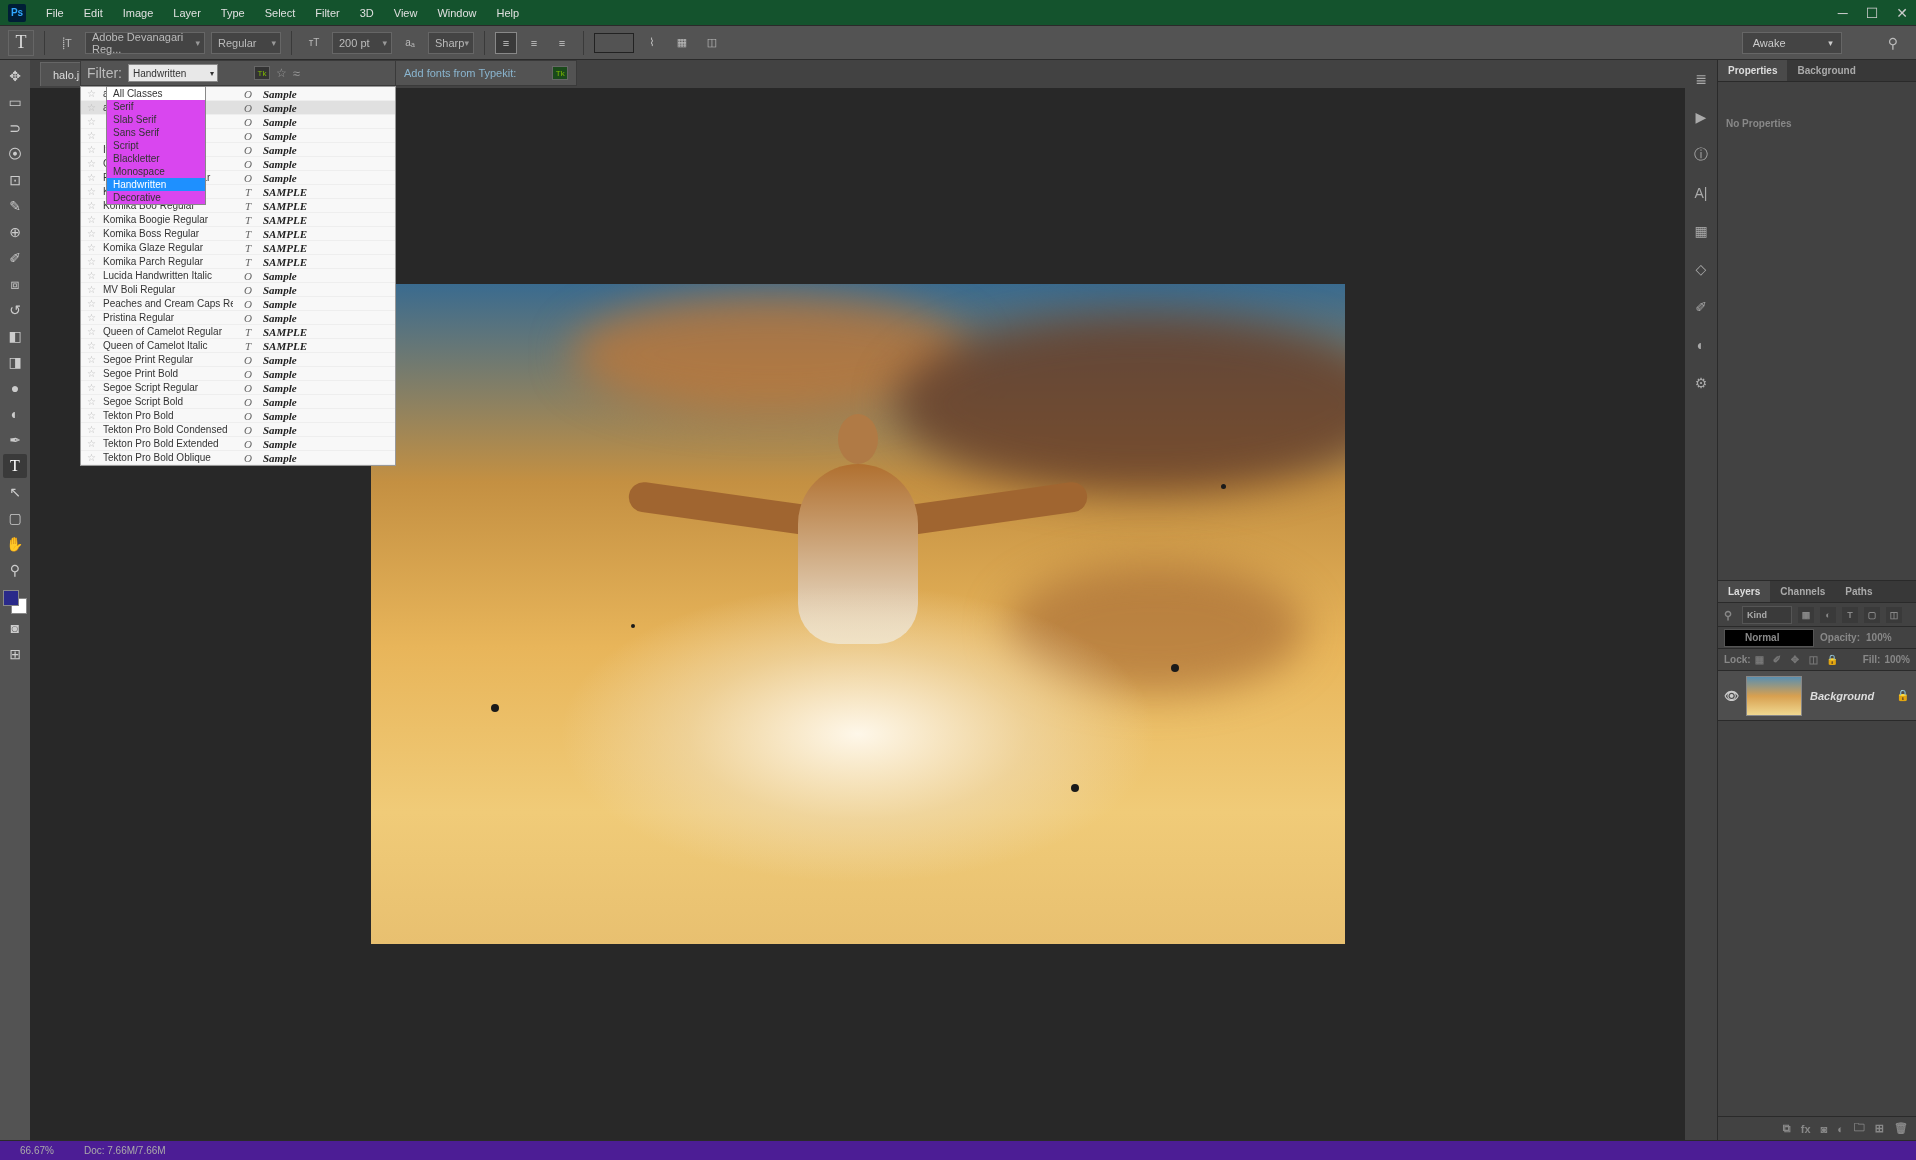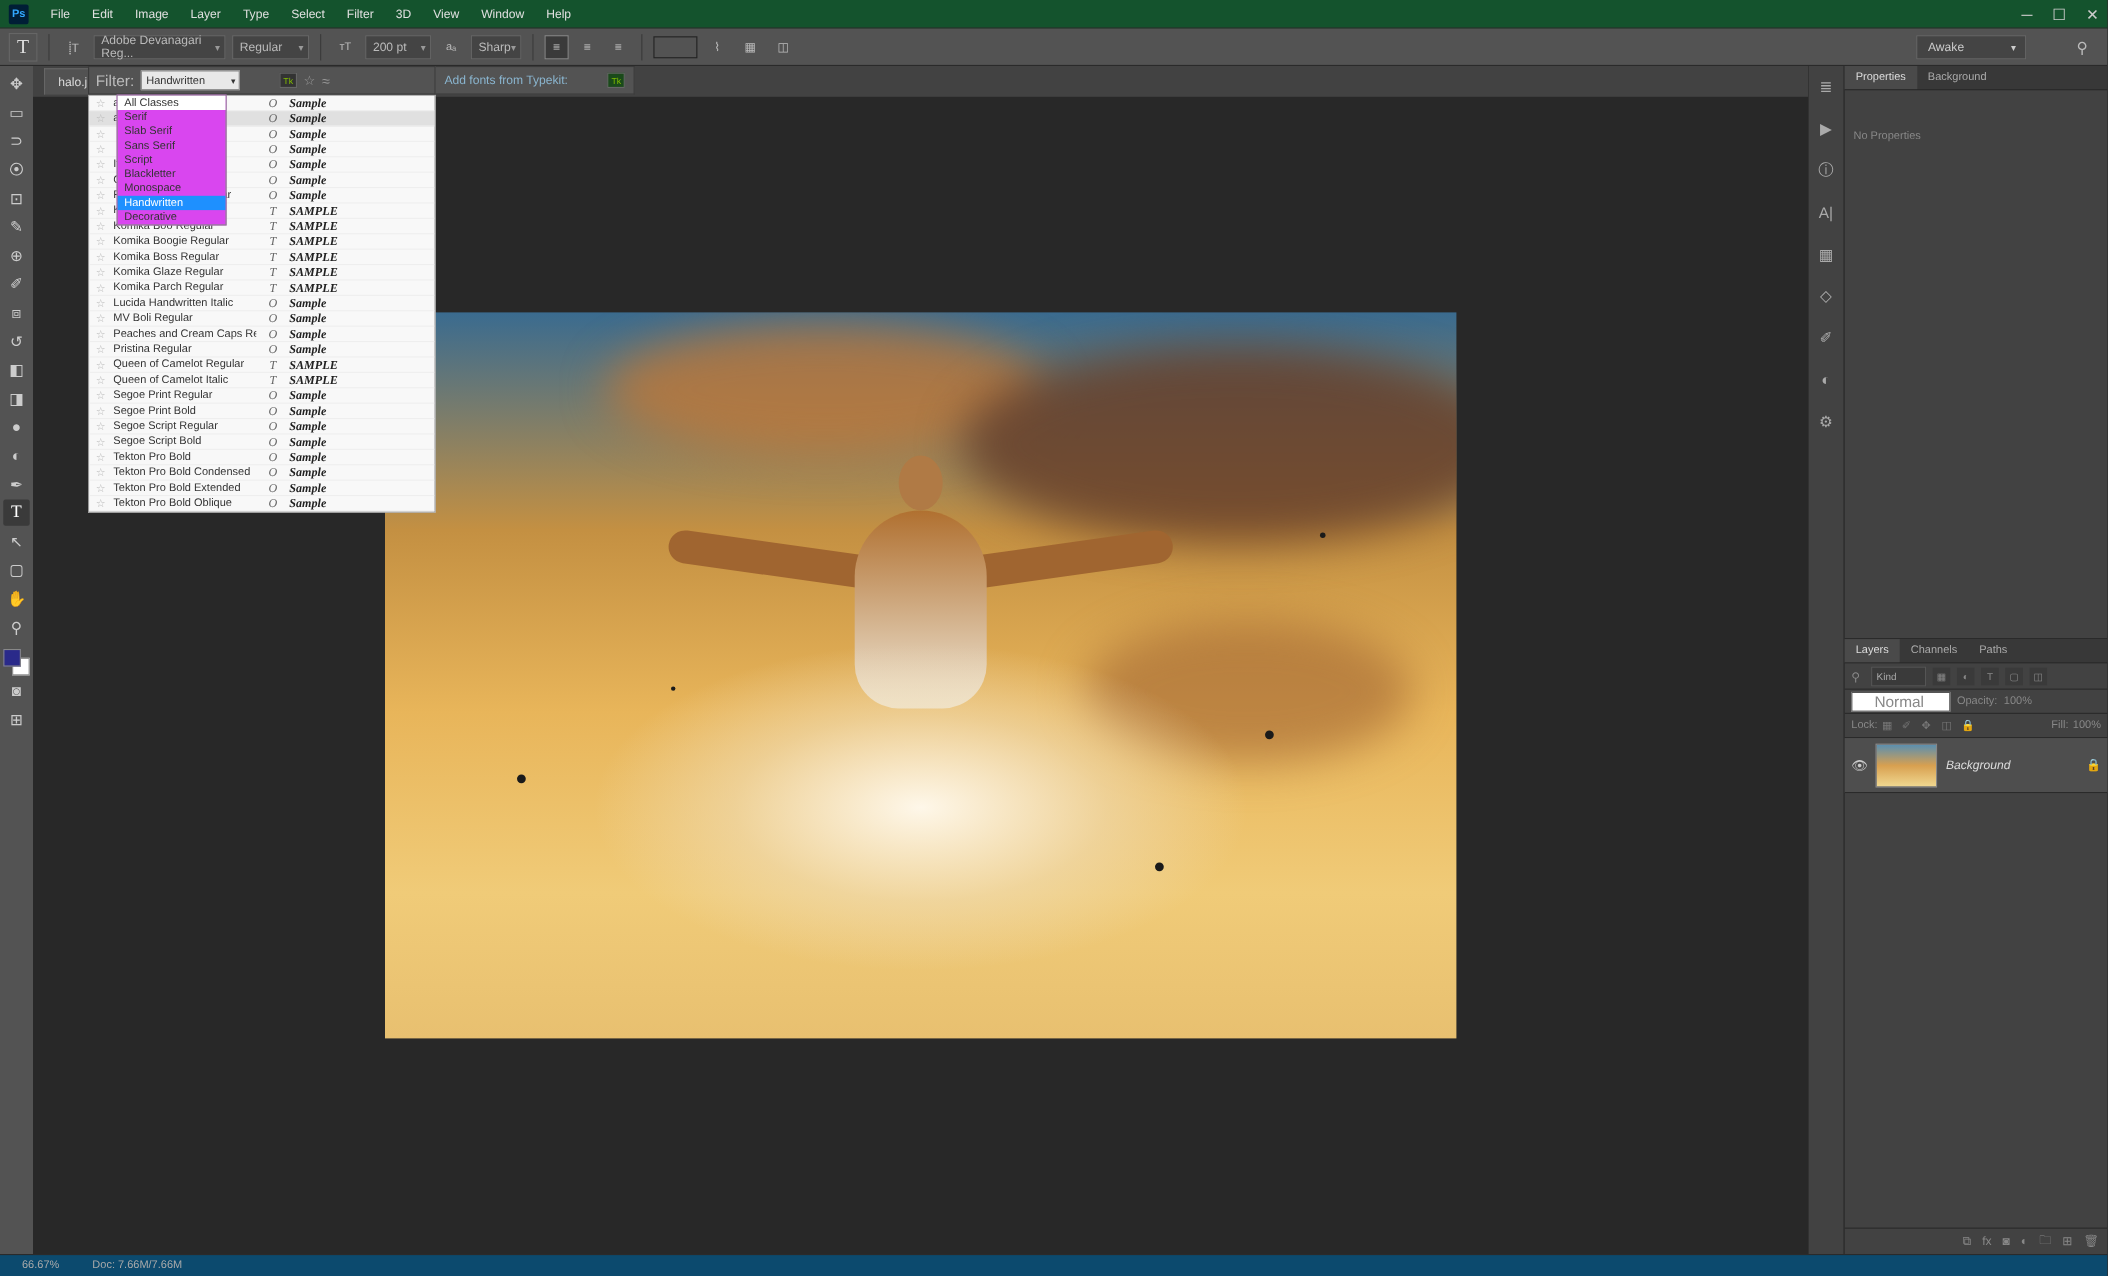--- a/index.html
+++ b/index.html
@@ -65,44 +65,44 @@
 .font-row { height: 14px; display: flex; align-items: center; padding: 0 6px; gap: 6px; color: #333; font-size: 10px; border-bottom: 1px solid #eee; }
 .font-row.hover { background: #e0e0e0; }
 .font-star { width: 10px; color: #bbb; font-size: 10px; }
 .font-name { flex: 0 0 130px; white-space: nowrap; overflow: hidden; }
 .font-type { width: 18px; text-align: center; font-style: italic; font-family: Georgia, serif; color: #666; font-size: 11px; }
 .font-sample { flex: 1; font-style: italic; font-weight: bold; font-family: cursive; font-size: 11px; color: #222; }
 
 .right-dock { width: 32px; background: #424242; display: flex; flex-direction: column; align-items: center; padding-top: 8px; gap: 16px; }
 .right-dock-icon { width: 22px; height: 22px; display: flex; align-items: center; justify-content: center; color: #aaa; font-size: 14px; cursor: pointer; }
 
-.right-panels { width: 240px; background: #424242; border-left: 1px solid #2a2a2a; display: flex; flex-direction: column; }
+.right-panels { width: 199px; background: #424242; border-left: 1px solid #2a2a2a; display: flex; flex-direction: column; font-weight: bold; }
 .panel-tabs { height: 22px; background: #383838; display: flex; align-items: stretch; border-bottom: 1px solid #2a2a2a; }
 .panel-tab { padding: 0 10px; display: flex; align-items: center; font-size: 10px; color: #aaa; cursor: pointer; }
 .panel-tab.active { background: #4a4a4a; color: #ddd; }
 .panel-body { padding: 8px; color: #888; font-size: 10px; flex-shrink: 0; margin-top: 28px; }
 .layers-panel { margin-top: auto; border-top: 1px solid #2a2a2a; display: flex; flex-direction: column; height: 560px; }
 .layers-toolbar { height: 24px; display: flex; align-items: center; padding: 0 6px; gap: 6px; border-bottom: 1px solid #2a2a2a; }
 .layer-search { width: 12px; height: 12px; color: #888; }
 .kind-dd { width: 50px; height: 18px; background: #3a3a3a; border: 1px solid #555; color: #aaa; font-size: 9px; padding: 0 4px; display: flex; align-items: center; }
 .layer-filter-ic { width: 16px; height: 16px; background: #3a3a3a; display: flex; align-items: center; justify-content: center; color: #888; font-size: 9px; }
 .blend-row { height: 22px; display: flex; align-items: center; padding: 0 6px; gap: 6px; border-bottom: 1px solid #2a2a2a; }
-.blend-dd { width: 90px; height: 18px; background: #ffffff; border: 1px solid #555; color: #888; font-size: 14px; padding: 0 20px; display: flex; align-items: center; }
+.blend-dd { width: 90px; height: 18px; background: #000000; border: 1px solid #555; color: #888; font-size: 10px; padding: 0 20px; display: flex; align-items: center; }
 .opacity-lbl { color: #888; font-size: 10px; }
 .opacity-val { color: #888; font-size: 10px; }
 .lock-row { height: 22px; display: flex; align-items: center; padding: 0 6px; gap: 4px; border-bottom: 1px solid #2a2a2a; color: #888; font-size: 10px; }
 .lock-ic { width: 14px; color: #777; }
 .layer-row { height: 50px; display: flex; align-items: center; padding: 0 6px; gap: 8px; background: #4e4e4e; border-bottom: 1px solid #2a2a2a; }
 .vis-eye { width: 14px; color: #ccc; cursor: pointer; font-size: 12px; }
 .layer-thumb { width: 56px; height: 40px; background: linear-gradient(180deg, #5a8fb0, #d8a050, #f0d890); border: 1px solid #888; position: relative; }
 .layer-name { color: #ddd; font-size: 11px; font-style: italic; }
 .layer-lock { margin-left: auto; color: #888; }
 .layers-footer { margin-top: auto; height: 24px; display: flex; align-items: center; justify-content: flex-end; padding: 0 8px; gap: 10px; border-top: 1px solid #2a2a2a; color: #888; font-size: 11px; }
 
-.status-bar { position: absolute; bottom: 0; left: 0; right: 0; height: 20px; background: #0c4a6e; display: flex; align-items: center; padding: 0 20px; gap: 30px; color: #aaa; font-size: 10px; border-top: 1px solid #2a2a2a; }
+.status-bar { position: absolute; bottom: 0; left: 0; right: 0; height: 20px; background: #4c1d95; display: flex; align-items: center; padding: 0 20px; gap: 30px; color: #aaa; font-size: 10px; border-top: 1px solid #2a2a2a; }
 .zoom-pct { }
 </style>
 </head>
 <body>
 
 <div class="menubar">
   <div class="ps-logo">Ps</div>
   <div class="menu-item">File</div>
   <div class="menu-item">Edit</div>
   <div class="menu-item">Image</div>

